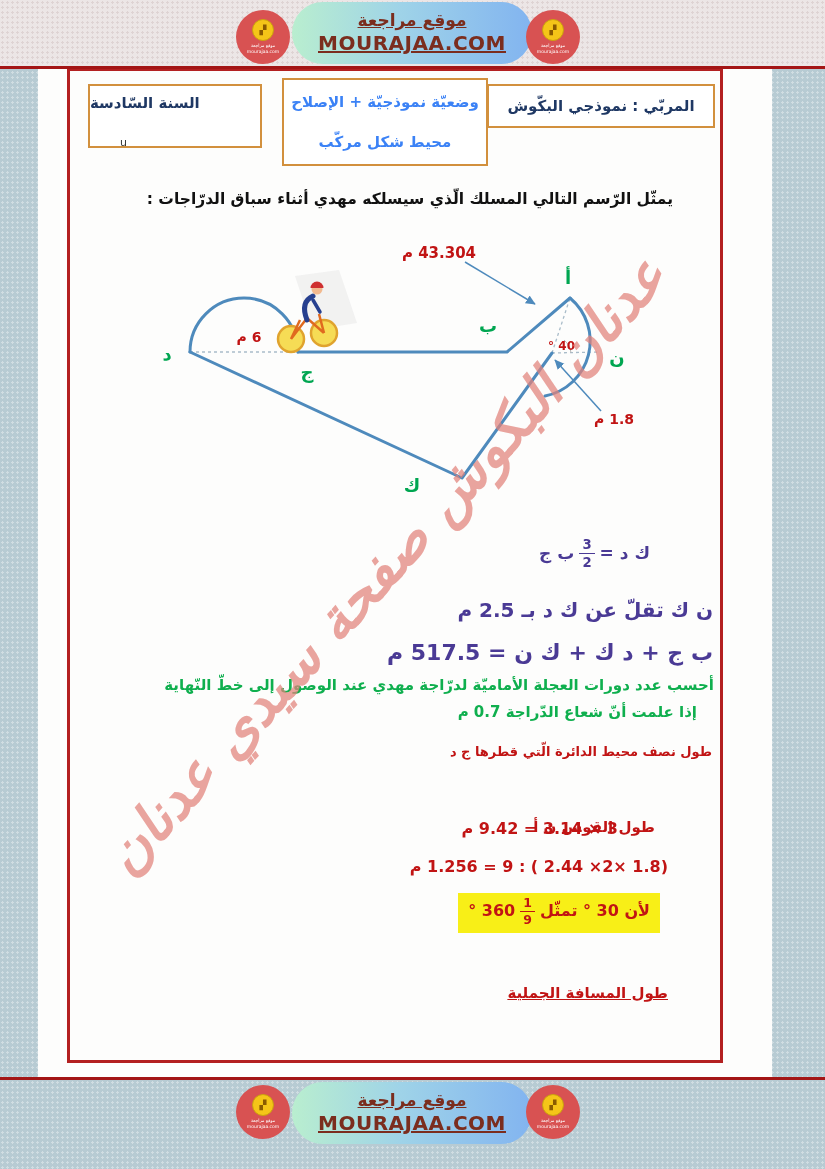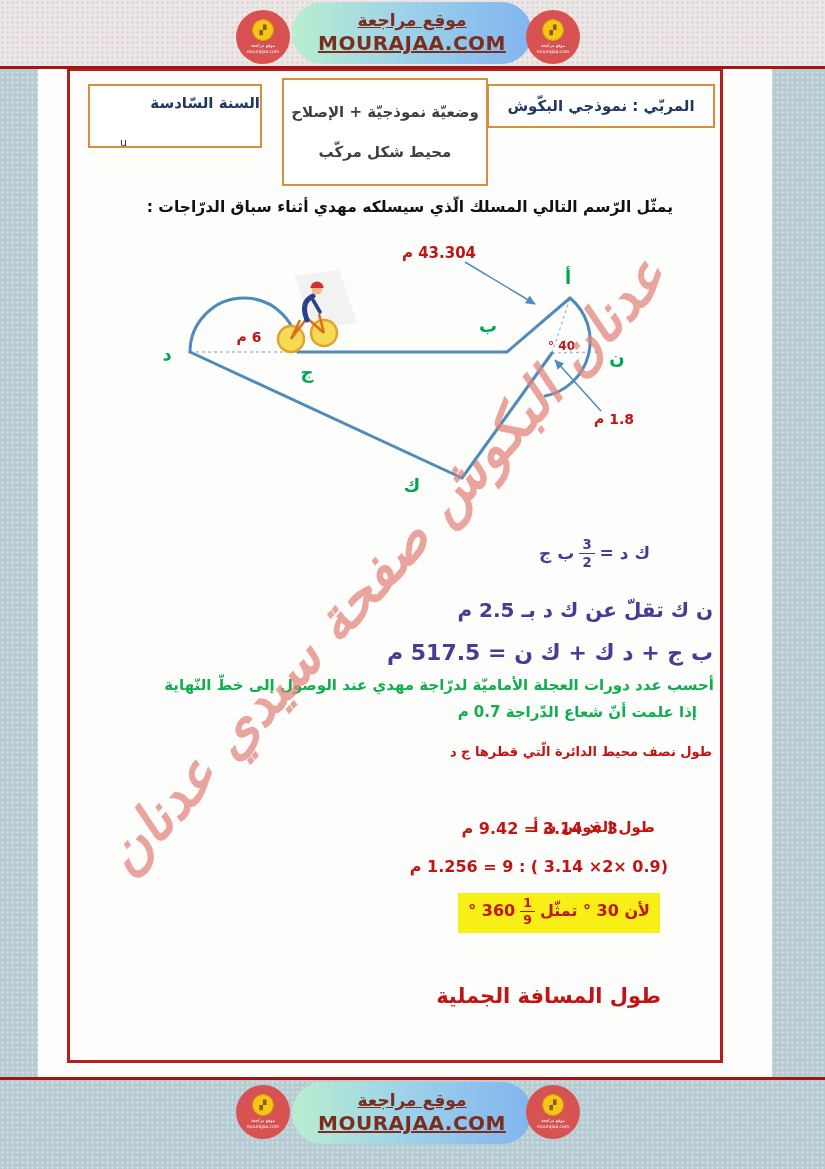--- a/index.html
+++ b/index.html
@@ -30,49 +30,49 @@
   .logo{position:absolute;width:54px;height:54px;border-radius:50%;background:#d85252;z-index:6;
     display:flex;flex-direction:column;align-items:center;justify-content:center;}
   .logo .dot{width:20px;height:20px;border-radius:50%;background:#f5c518;border:1px solid #caa10e;
     display:flex;align-items:center;justify-content:center;font-size:9px;color:#8a5a00;}
   .logo .cap{font-size:4.5px;color:#ffffff;text-align:center;line-height:1.3;margin-top:2px;}
   .logo-tl{left:236px;top:10px}.logo-tr{left:526px;top:10px}
   .logo-bl{left:236px;top:1085px}.logo-br{left:526px;top:1085px}
 
   
   .ibox{position:absolute;border:2px solid #d2903d;background:#fff;z-index:2;
-    display:flex;align-items:center;justify-content:center;text-align:right;
+    display:flex;align-items:center;justify-content:center;text-align:left;
     font-weight:bold;}
   .box-teacher{left:487px;top:84px;width:224px;height:40px;color:#1f3864;font-size:15px;}
-  .box-title{left:282px;top:78px;width:198px;height:80px;color:#404040;font-size:15px;
-    flex-direction:column;justify-content:space-around;padding:12px 2px;}
+  .box-title{left:282px;top:78px;width:198px;height:80px;color:#3b82f6;font-size:15px;
+    flex-direction:column;justify-content:space-around;padding:2px 2px;}
   .box-grade{left:88px;top:84px;width:170px;height:52px;color:#1f3864;font-size:15px;align-items:flex-start;padding-top:8px;}
   .stray{position:absolute;left:120px;top:136px;font-size:11px;color:#333;z-index:2;}
 
   .intro{position:absolute;right:152px;top:190px;direction:rtl;white-space:nowrap;
-    color:#111;font-weight:bold;font-size:15.5px;z-index:2;margin-top:8px;}
+    color:#111;font-weight:bold;font-size:15.5px;z-index:2;}
 
   .diagram{position:absolute;left:67px;top:228px;z-index:2;}
 
   
   .row{position:absolute;direction:rtl;white-space:nowrap;font-weight:bold;z-index:2;}
   .purple{color:#4a3a95;font-size:17px;}
   .greenln{color:#0faf4e;font-size:15px;}
   .redln{color:#c11414;font-size:16px;}
   .r-eq1{right:175px;top:538px;}
   .r-eq2{right:112px;top:598px;font-size:20px;}
   .r-eq3{right:112px;top:640px;font-size:22px;}
   .r-q1{right:111px;top:676px;}
   .r-q2{right:128px;top:703px;}
   .r-semi{right:113px;top:744px;font-size:13px;}
   .r-semicalc{right:207px;top:819px;}
   .r-arc{right:170px;top:818px;font-size:15px;text-align:center;}
   .r-arccalc{right:157px;top:857px;}
   .r-note{right:165px;top:893px;background:#f8ef17;padding:4px 10px 6px;}
-  .r-total{right:164px;top:984px;font-size:21px;}
+  .r-total{right:157px;top:984px;font-size:15px;text-decoration:underline;}
 
   .frac{display:inline-flex;flex-direction:column;align-items:center;vertical-align:middle;
     line-height:1;font-size:.78em;margin:0 5px;}
   .frac .fnum{border-bottom:1.6px solid currentColor;padding:0 3px 2px;}
   .frac .fden{padding-top:2px;}
 
   .watermark{position:absolute;left:385px;top:565px;z-index:5;pointer-events:none;
     transform:translate(-50%,-50%) rotate(-48deg);
     font-size:56px;font-weight:bold;font-style:italic;letter-spacing:3px;
     color:#e2837b;opacity:.72;white-space:nowrap;direction:rtl;}
@@ -165,21 +165,21 @@
       <span class="fden">2</span>
     </span><span>ب ج</span>
 </div>
 <div class="row purple r-eq2">ن ك تقلّ عن ك د بـ 2.5 م</div>
 <div class="row purple r-eq3">ب ج + د ك + ك ن = 517.5 م</div>
 <div class="row greenln r-q1">أحسب عدد دورات العجلة الأماميّة لدرّاجة مهدي عند الوصول إلى خطّ النّهاية</div>
 <div class="row greenln r-q2">إذا علمت أنّ شعاع الدّراجة 0.7 م</div>
 <div class="row redln r-semi">طول نصف محيط الدائرة الّتي قطرها ج د</div>
 <div class="row redln r-semicalc">3 × 3.14 = 9.42 م</div>
 <div class="row redln r-arc">طول القوس ن أ</div>
-<div class="row redln r-arccalc">(0.9 ×2× 3.14 ) : 9 = 1.256 م</div>
+<div class="row redln r-arccalc">(1.8 ×2× 2.44 ) : 9 = 1.256 م</div>
 <div class="row redln r-note">
   <span>لأن 30 ° تمثّل</span><span class="frac">
       <span class="fnum">1</span>
       <span class="fden">9</span>
     </span><span>360 °</span>
 </div>
 <div class="row redln r-total">طول المسافة الجملية</div>
 
 <div class="watermark">عدنان البكوش صفحة سيدي عدنان</div>
 

